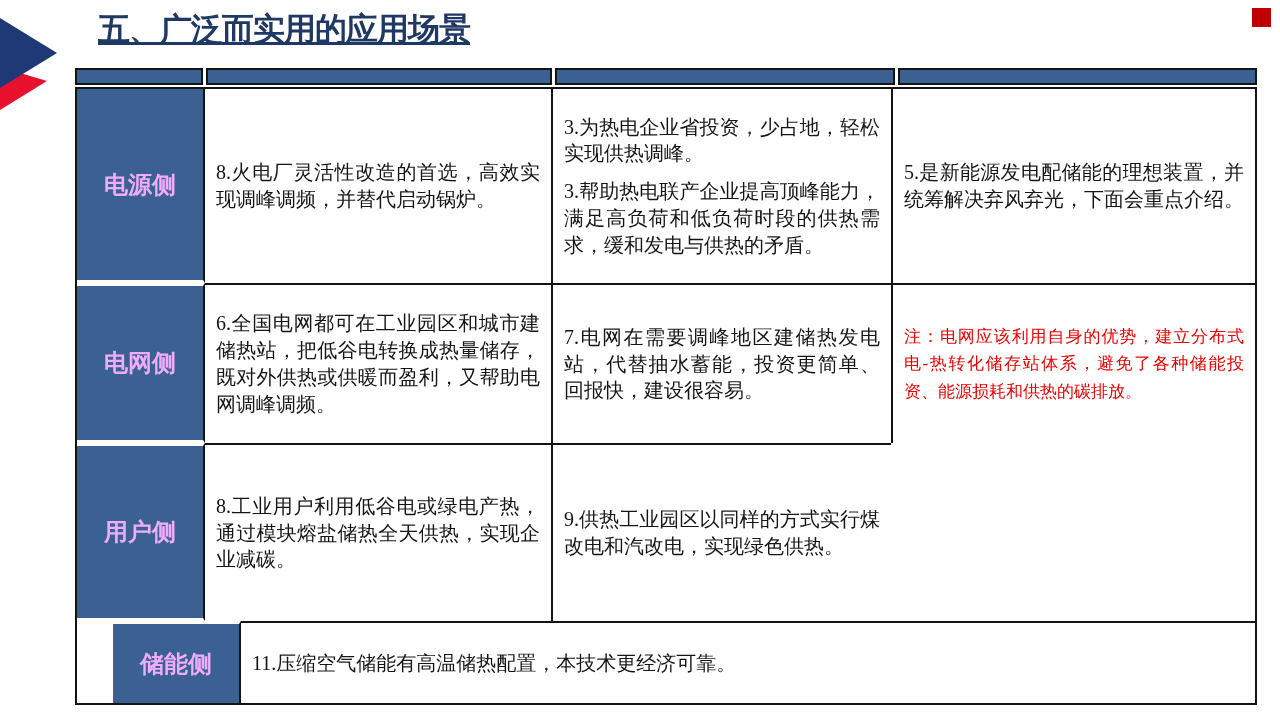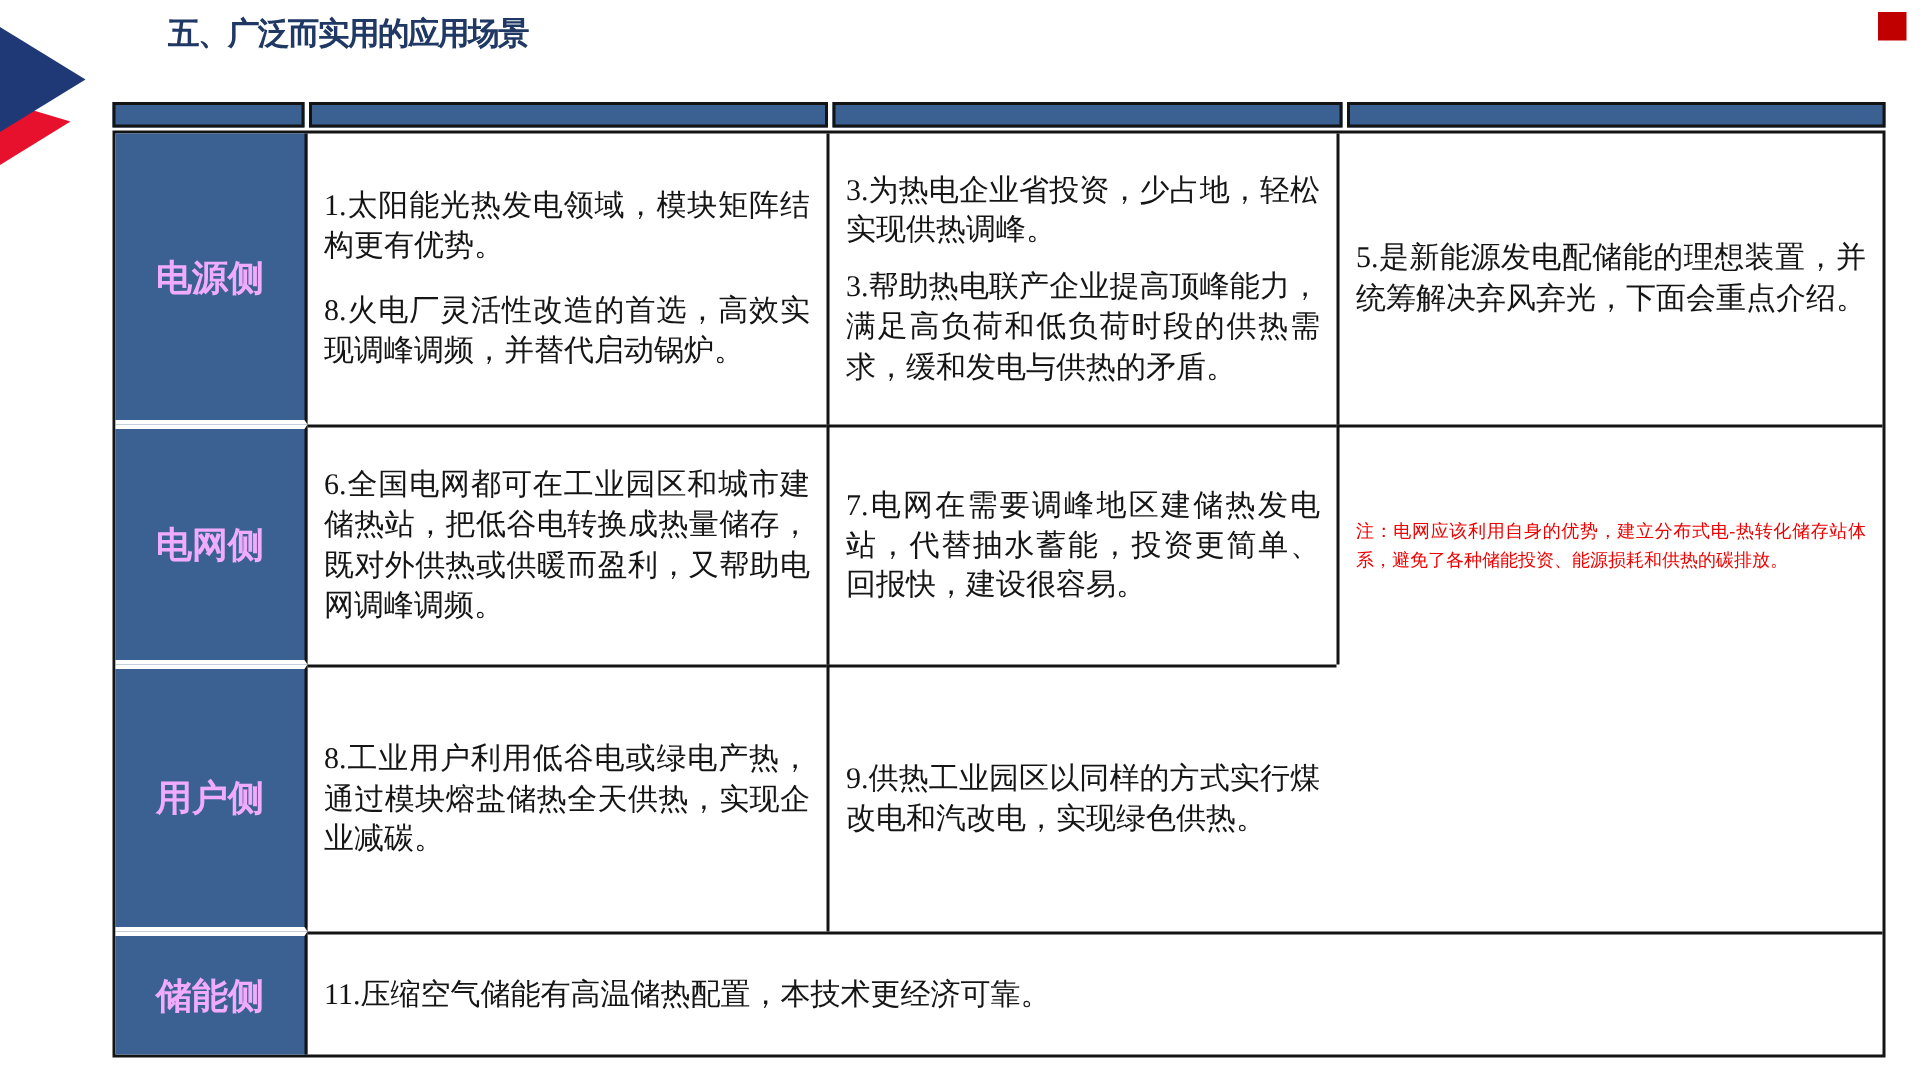--- a/index.html
+++ b/index.html
@@ -6,23 +6,23 @@
   .slide{
     position:relative;width:1280px;height:720px;background:#ffffff;overflow:hidden;
     font-family:"Liberation Serif","DejaVu Serif",serif;
   }
   .logo{position:absolute;left:0;top:0;width:60px;height:115px;}
   .corner-square{
     position:absolute;top:8px;right:9px;width:19px;height:19px;
     background:var(--corner_red,#c00000);
   }
   .title{
-    position:absolute;left:112px;top:8px;
-    font-size:21px;font-weight:bold;letter-spacing:-1px;
-    color:var(--title_blue,#1f3864);white-space:nowrap;
+    position:absolute;left:98px;top:8px;
+    font-size:32px;font-weight:bold;letter-spacing:-1px;
+    color:var(--title_blue,#1f3864);white-space:nowrap;text-decoration:underline;
   }
   .table-wrap{position:absolute;left:75px;top:68px;width:1182px;}
   .header-row{
     display:grid;grid-template-columns:128px 346px 340px 1fr;gap:3px;
     box-sizing:border-box;
   }
   .header-cell{
     height:17px;background:var(--table_blue,#3a6191);
     border:2px solid var(--border,#141414);box-sizing:border-box;
   }
@@ -47,23 +47,23 @@
     box-sizing:border-box;padding:6px 11px;
     display:flex;flex-direction:column;justify-content:center;gap:16px;
     font-size:20px;line-height:1.34;color:#151515;
     text-align:justify;
   }
   .con + .con{border-left:2px solid var(--border,#141414);gap:11px;}
   .trow + .trow .con{border-top:2px solid var(--border,#141414);}
   .con p{margin:0;}
   .con p.red{
     color:var(--note_red,#ee0000);
-    font-size:12px;line-height:1.6;
+    font-size:17px;line-height:1.6;
   }
-  .r1{height:194px;} .r2{height:160px;} .r3{height:178px;} .r4{height:82px;}
+  .r1{height:194px;} .r2{height:160px;} .r3{height:178px;} .r4{height:82px;padding-left:36px;}
 </style>
 </head>
 <body>
 
 <div class="slide">
 
   <svg class="logo" viewBox="0 0 60 115" xmlns="http://www.w3.org/2000/svg">
     <polygon points="0,67 47,81 0,110" fill="#e8112d"></polygon>
     <polygon points="0,18 57,53 0,88" fill="#1f3876"></polygon>
   </svg>
@@ -79,21 +79,20 @@
       <div class="header-cell"></div>
       <div class="header-cell"></div>
       <div class="header-cell"></div>
     </div>
 
     <div class="tbody">
 
       <div class="trow r1">
         <div class="lab">电源侧</div>
         <div class="con">
-          <p>1.太阳能光热发电领域，模块矩阵结构更有优势。</p>
           <p>8.火电厂灵活性改造的首选，高效实现调峰调频，并替代启动锅炉。</p>
         </div>
         <div class="con">
           <p>3.为热电企业省投资，少占地，轻松实现供热调峰。</p>
           <p>3.帮助热电联产企业提高顶峰能力，满足高负荷和低负荷时段的供热需求，缓和发电与供热的矛盾。</p>
         </div>
         <div class="con">
           <p>5.是新能源发电配储能的理想装置，并统筹解决弃风弃光，下面会重点介绍。</p>
         </div>
       </div>

